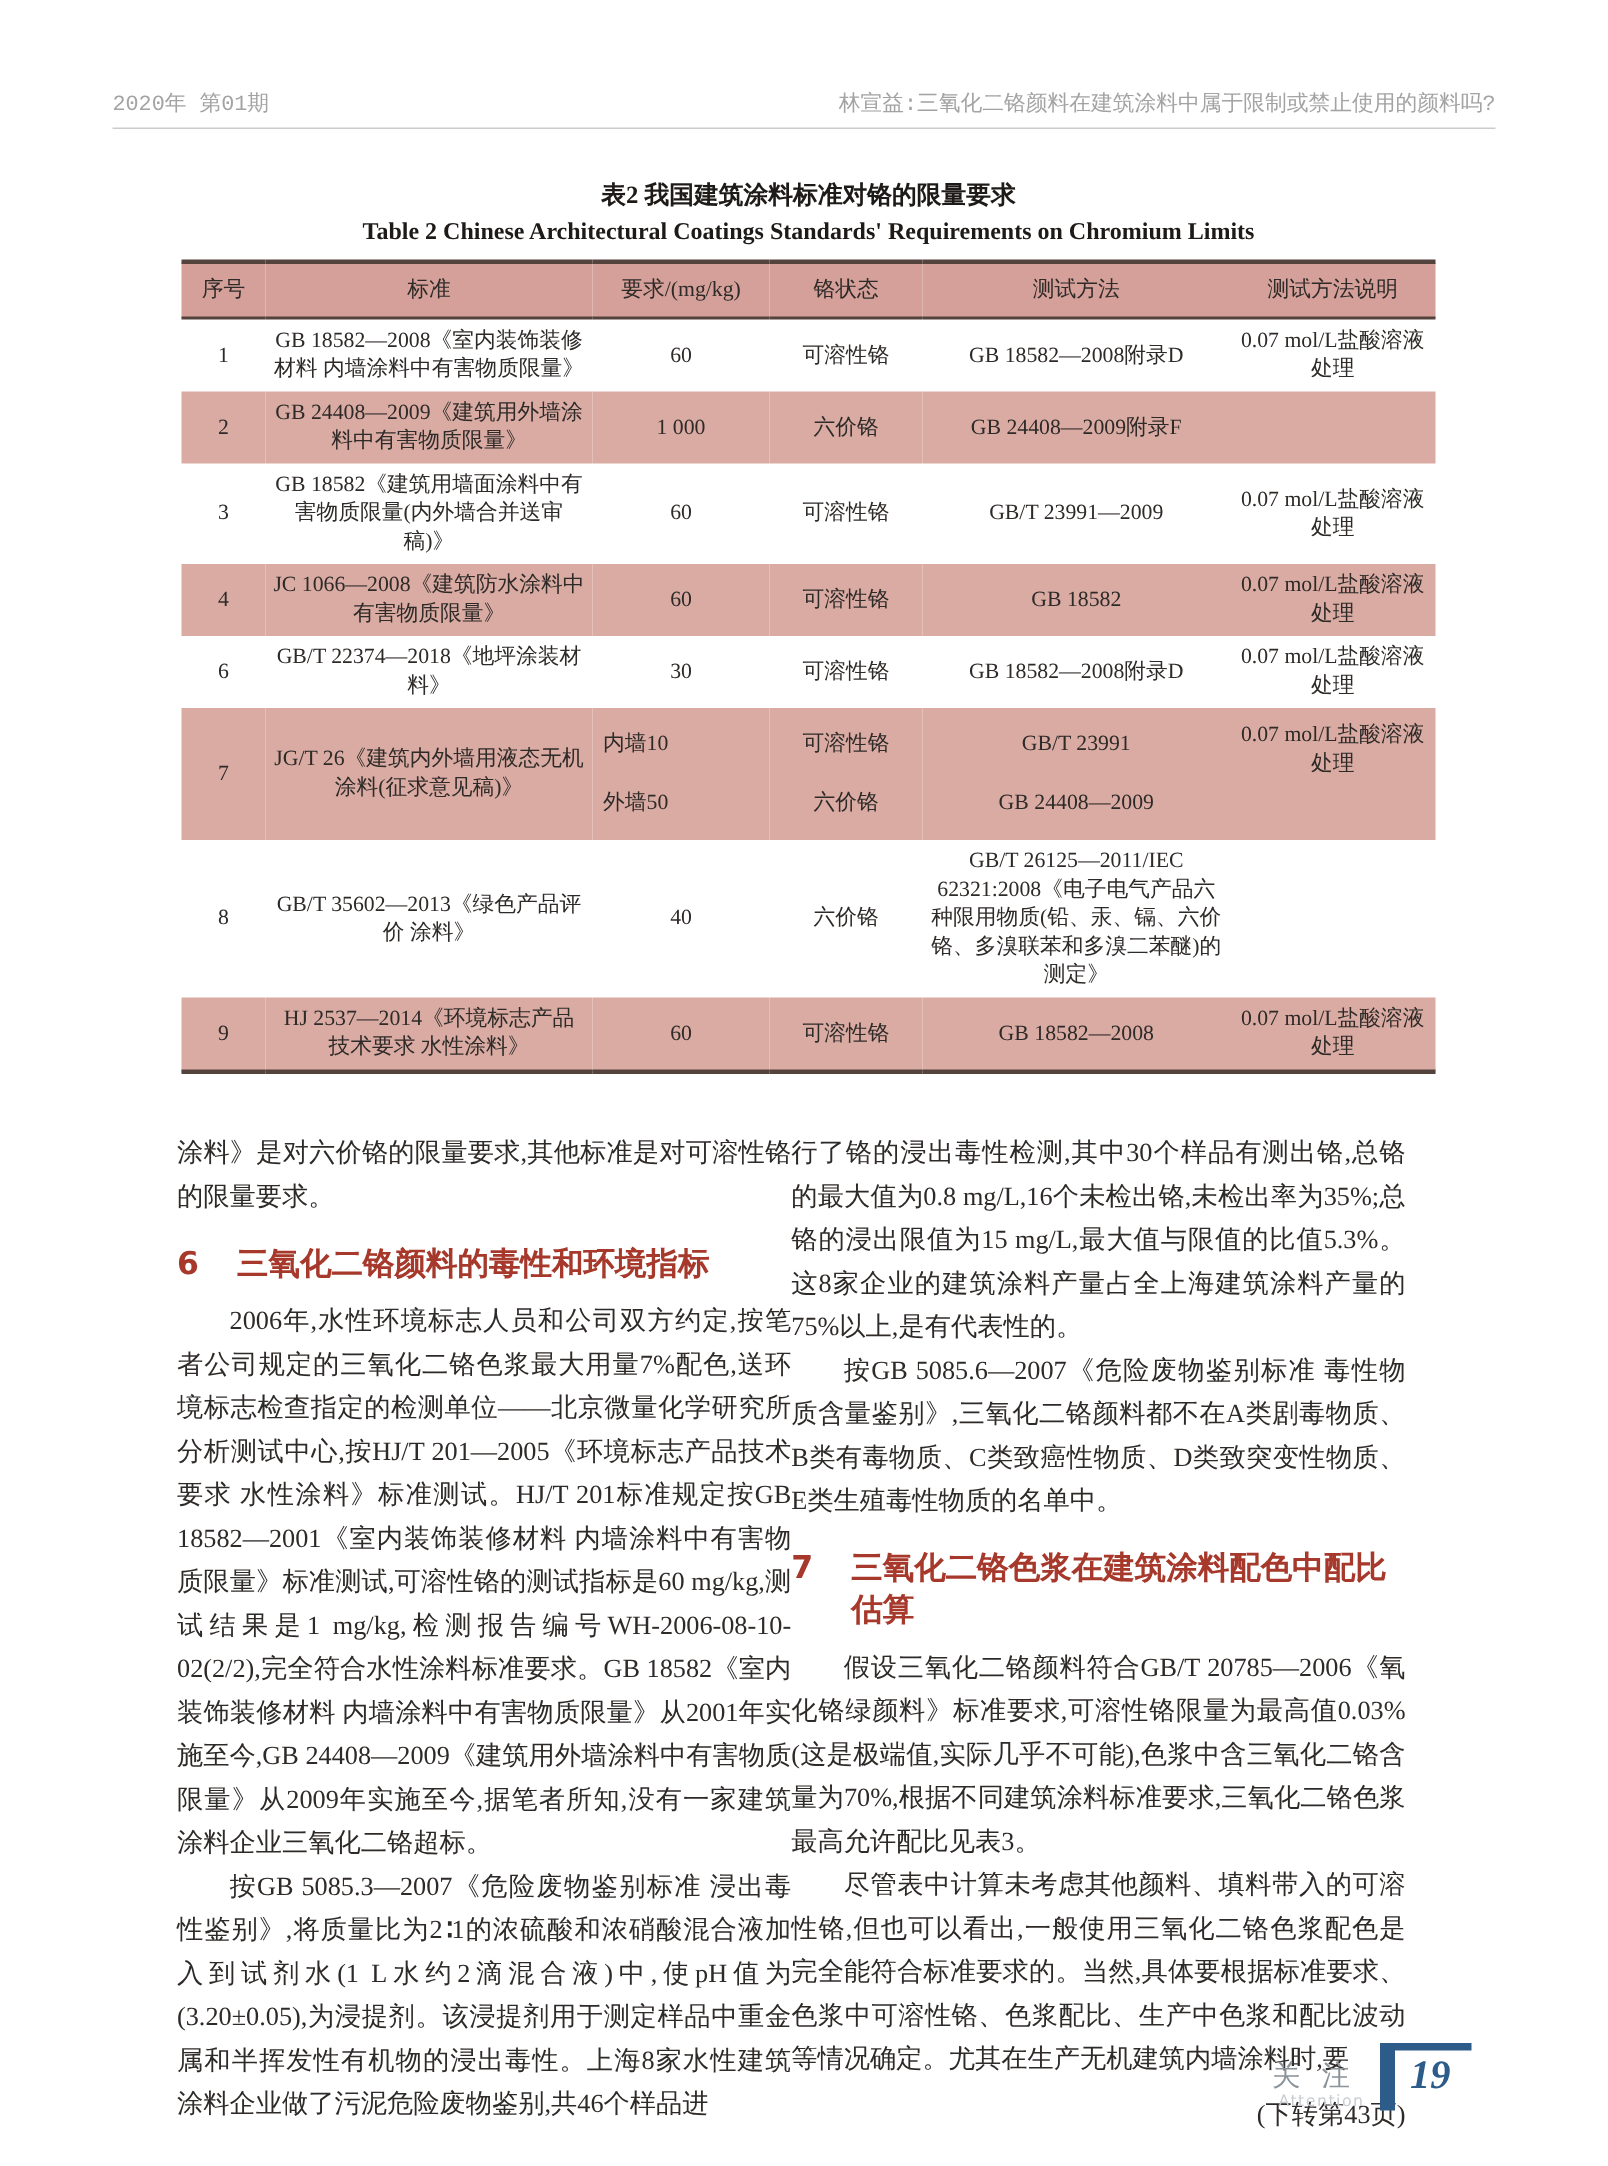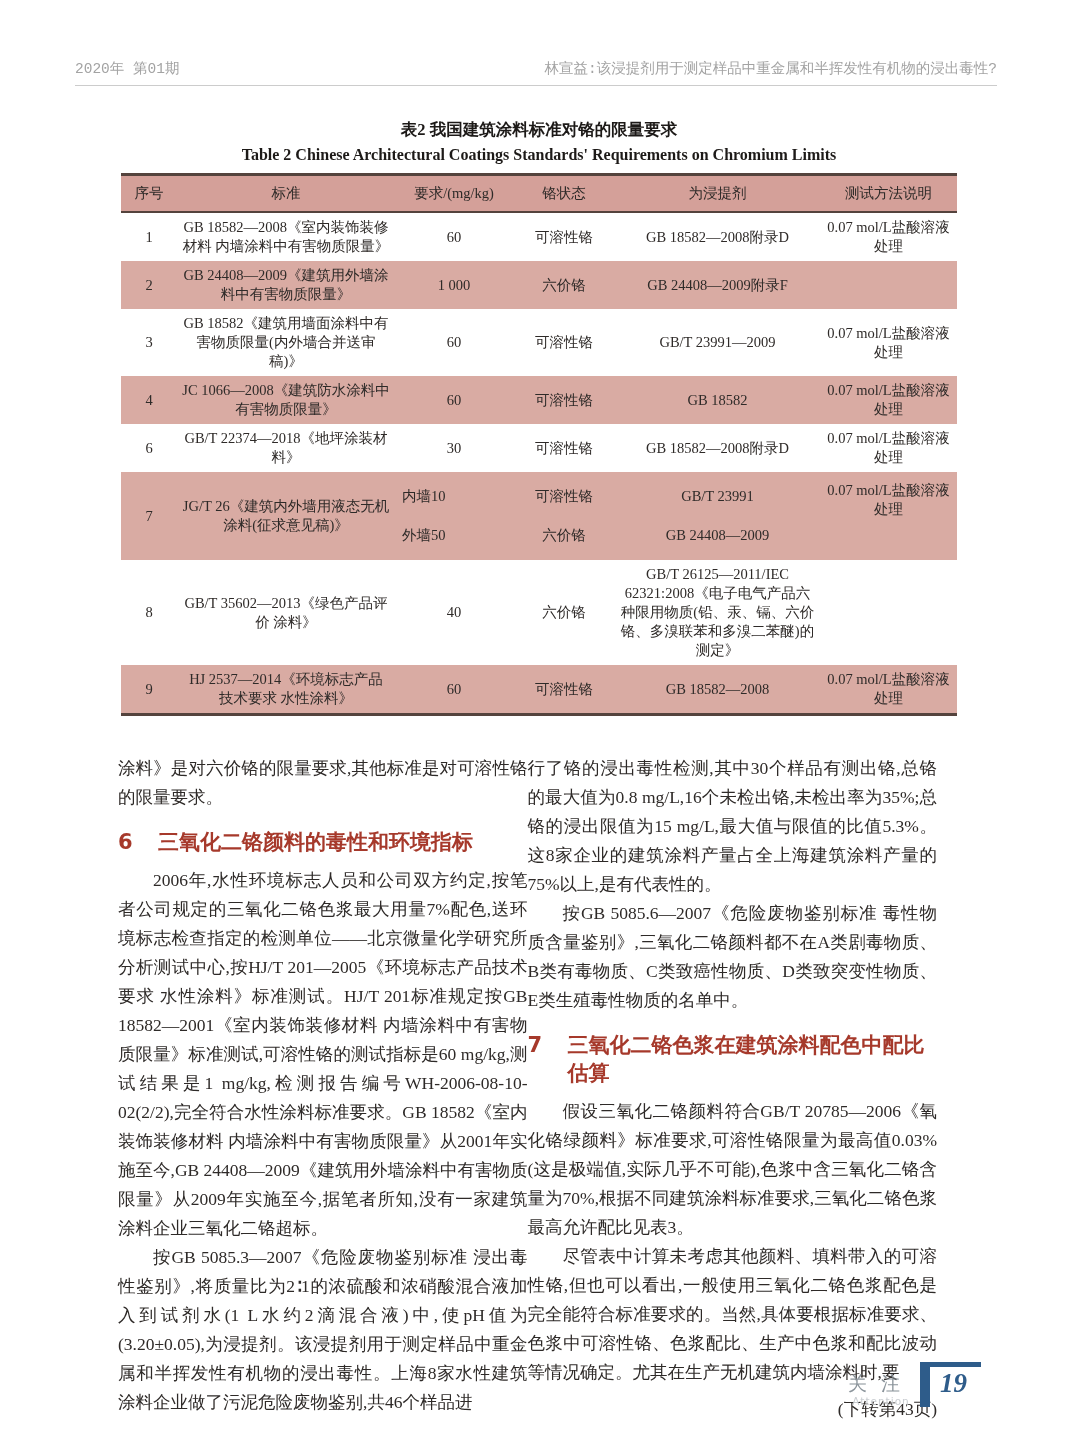--- a/index.html
+++ b/index.html
@@ -79,21 +79,21 @@
   .pagenum{
     font-family:"Liberation Serif","DejaVu Serif",serif;
     font-style:italic;font-weight:bold;font-size:27px;color:var(--blue);
   }
 </style>
 </head>
 <body>
 
 <div class="running-head">
   <span>2020年 第01期</span>
-  <span>林宣益:该浸提剂用于测定样品中重金属和半挥发性有机物的浸出毒性?</span>
+  <span>林宣益:三氧化二铬颜料在建筑涂料中属于限制或禁止使用的颜料吗?</span>
 </div>
 
 <div class="content">
   <div class="tbl-title-cn">表2  我国建筑涂料标准对铬的限量要求</div>
   <div class="tbl-title-en">Table 2   Chinese Architectural Coatings Standards' Requirements on Chromium Limits</div>
 
   <table class="std-table">
     <colgroup>
       <col style="width:56px">
         <col style="width:218px">
@@ -101,21 +101,21 @@
       <col style="width:102px">
         <col style="width:205px">
         <col style="width:137px">
     </colgroup>
     <thead>
       <tr>
         <th>序号</th>
         <th>标准</th>
         <th>要求/(mg/kg)</th>
         <th>铬状态</th>
-        <th>为浸提剂</th>
+        <th>测试方法</th>
         <th>测试方法说明</th>
       </tr>
     </thead>
     <tbody id="table-body">
         <tr>
           <td class="c-no">1</td>
           <td class="c-std">GB 18582—2008《室内装饰装修材料 内墙涂料中有害物质限量》</td>
           <td class="c-req">60</td>
           <td class="c-state">可溶性铬</td>
           <td class="c-method">GB 18582—2008附录D</td>

